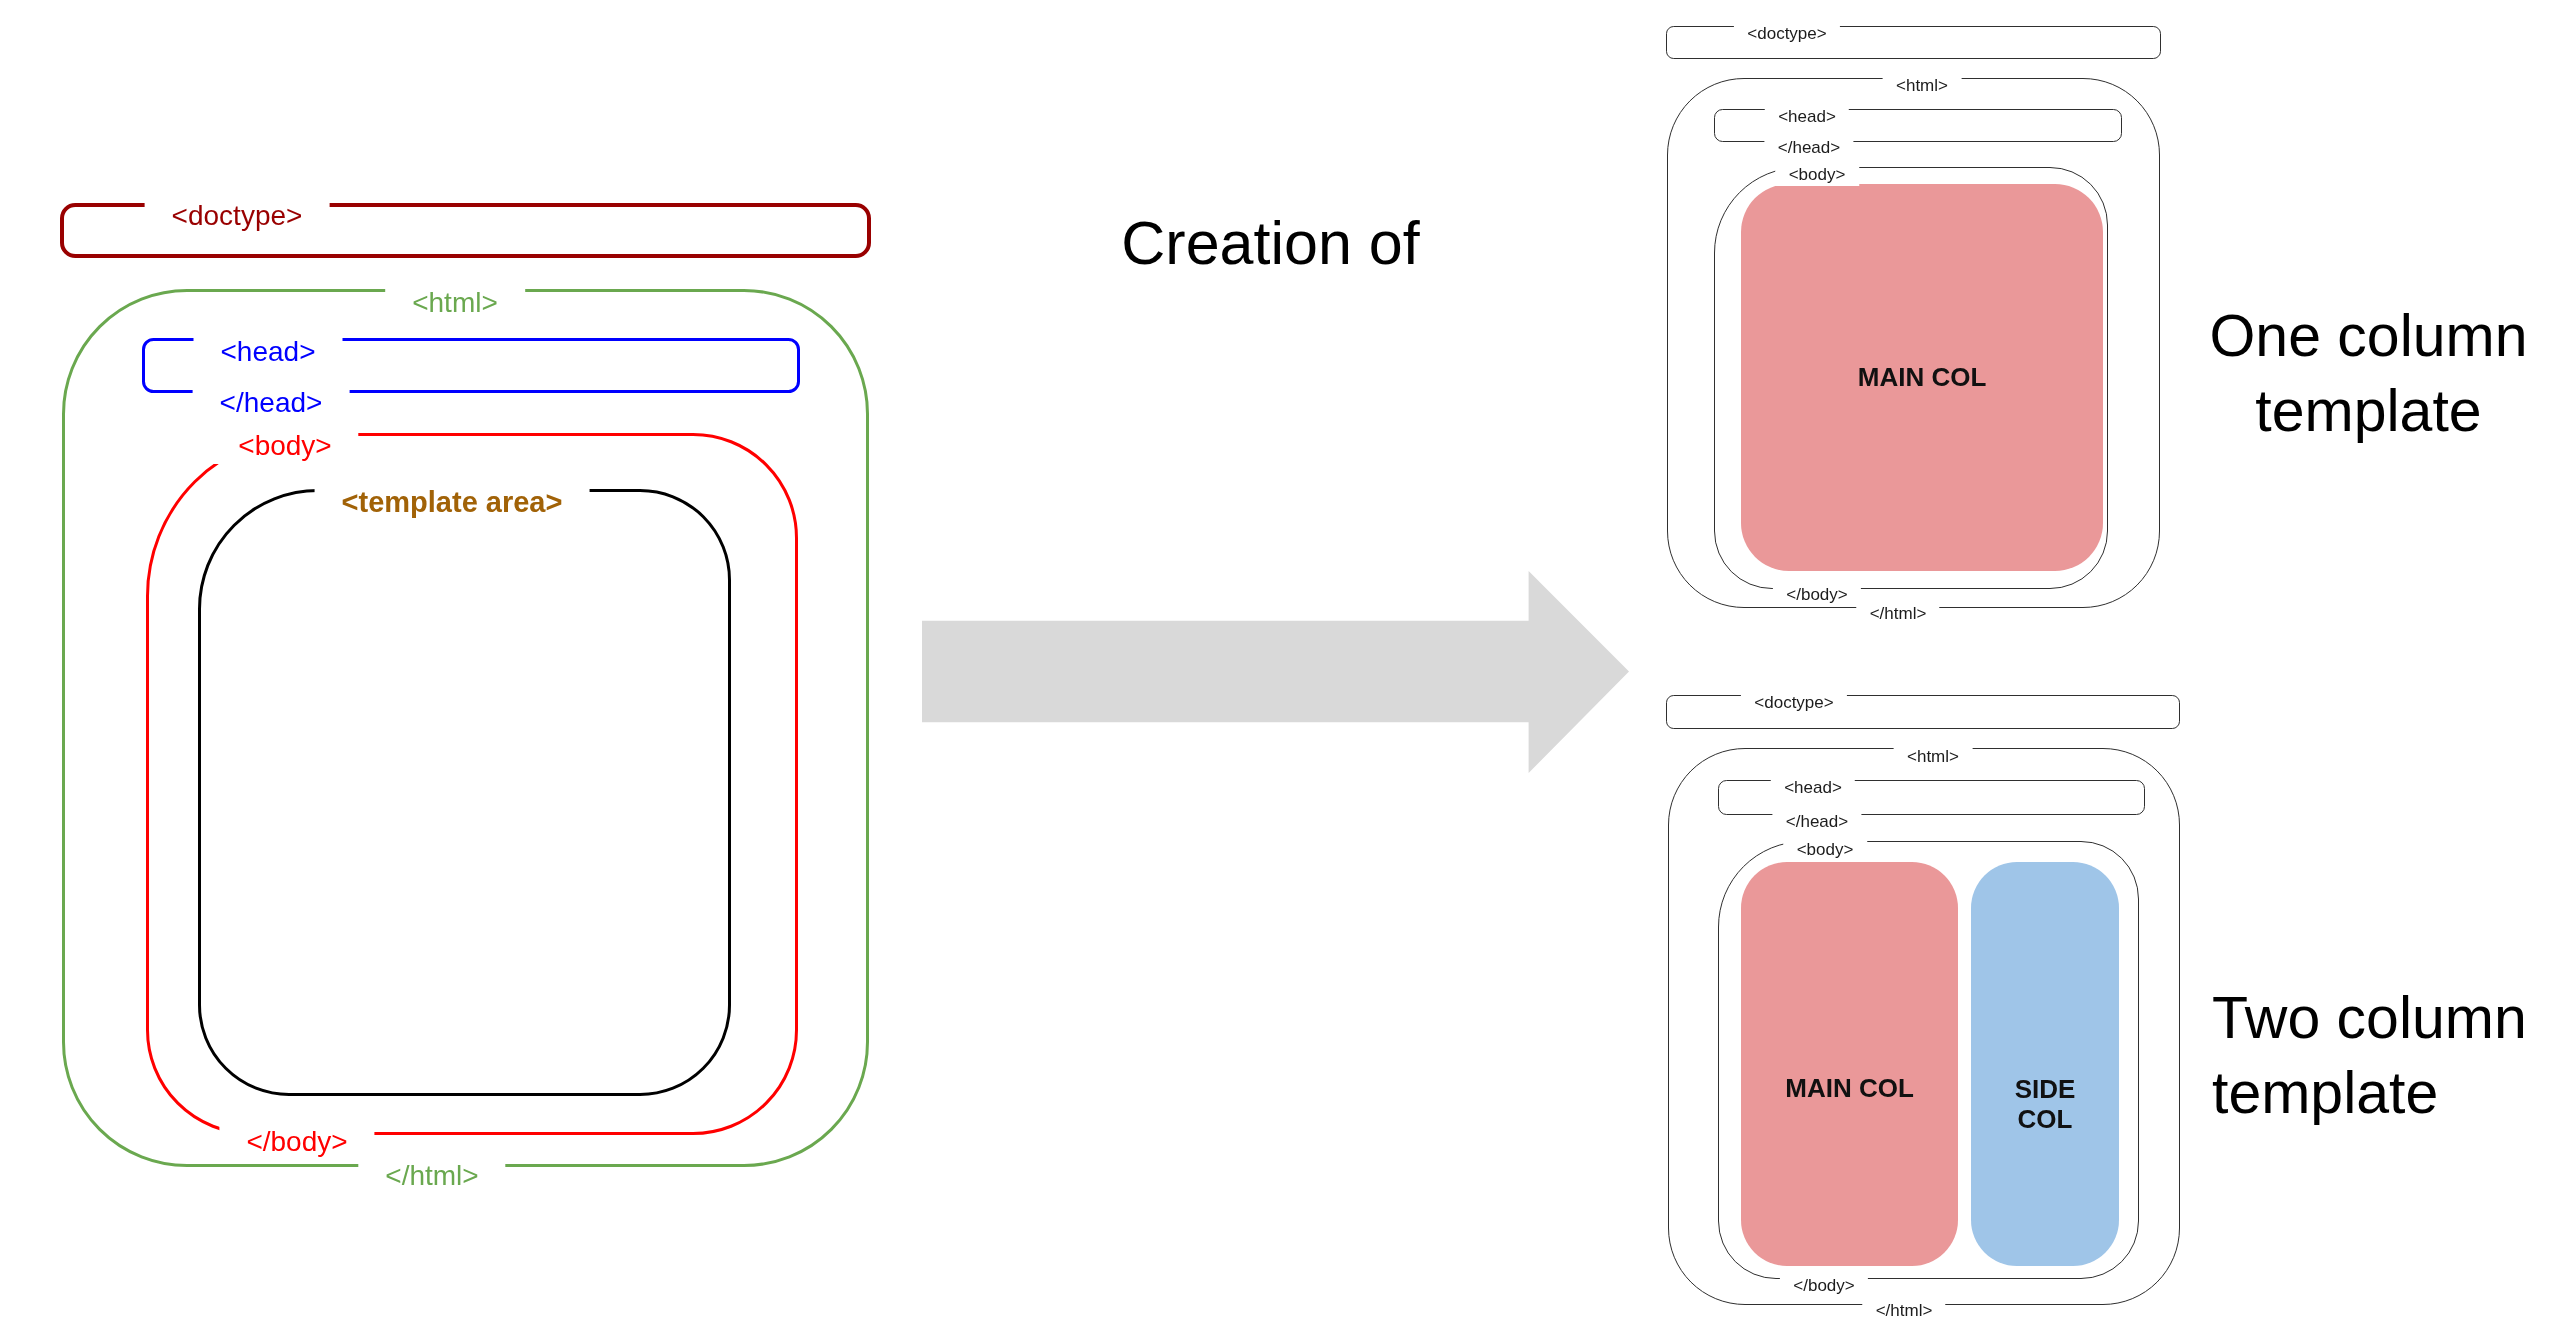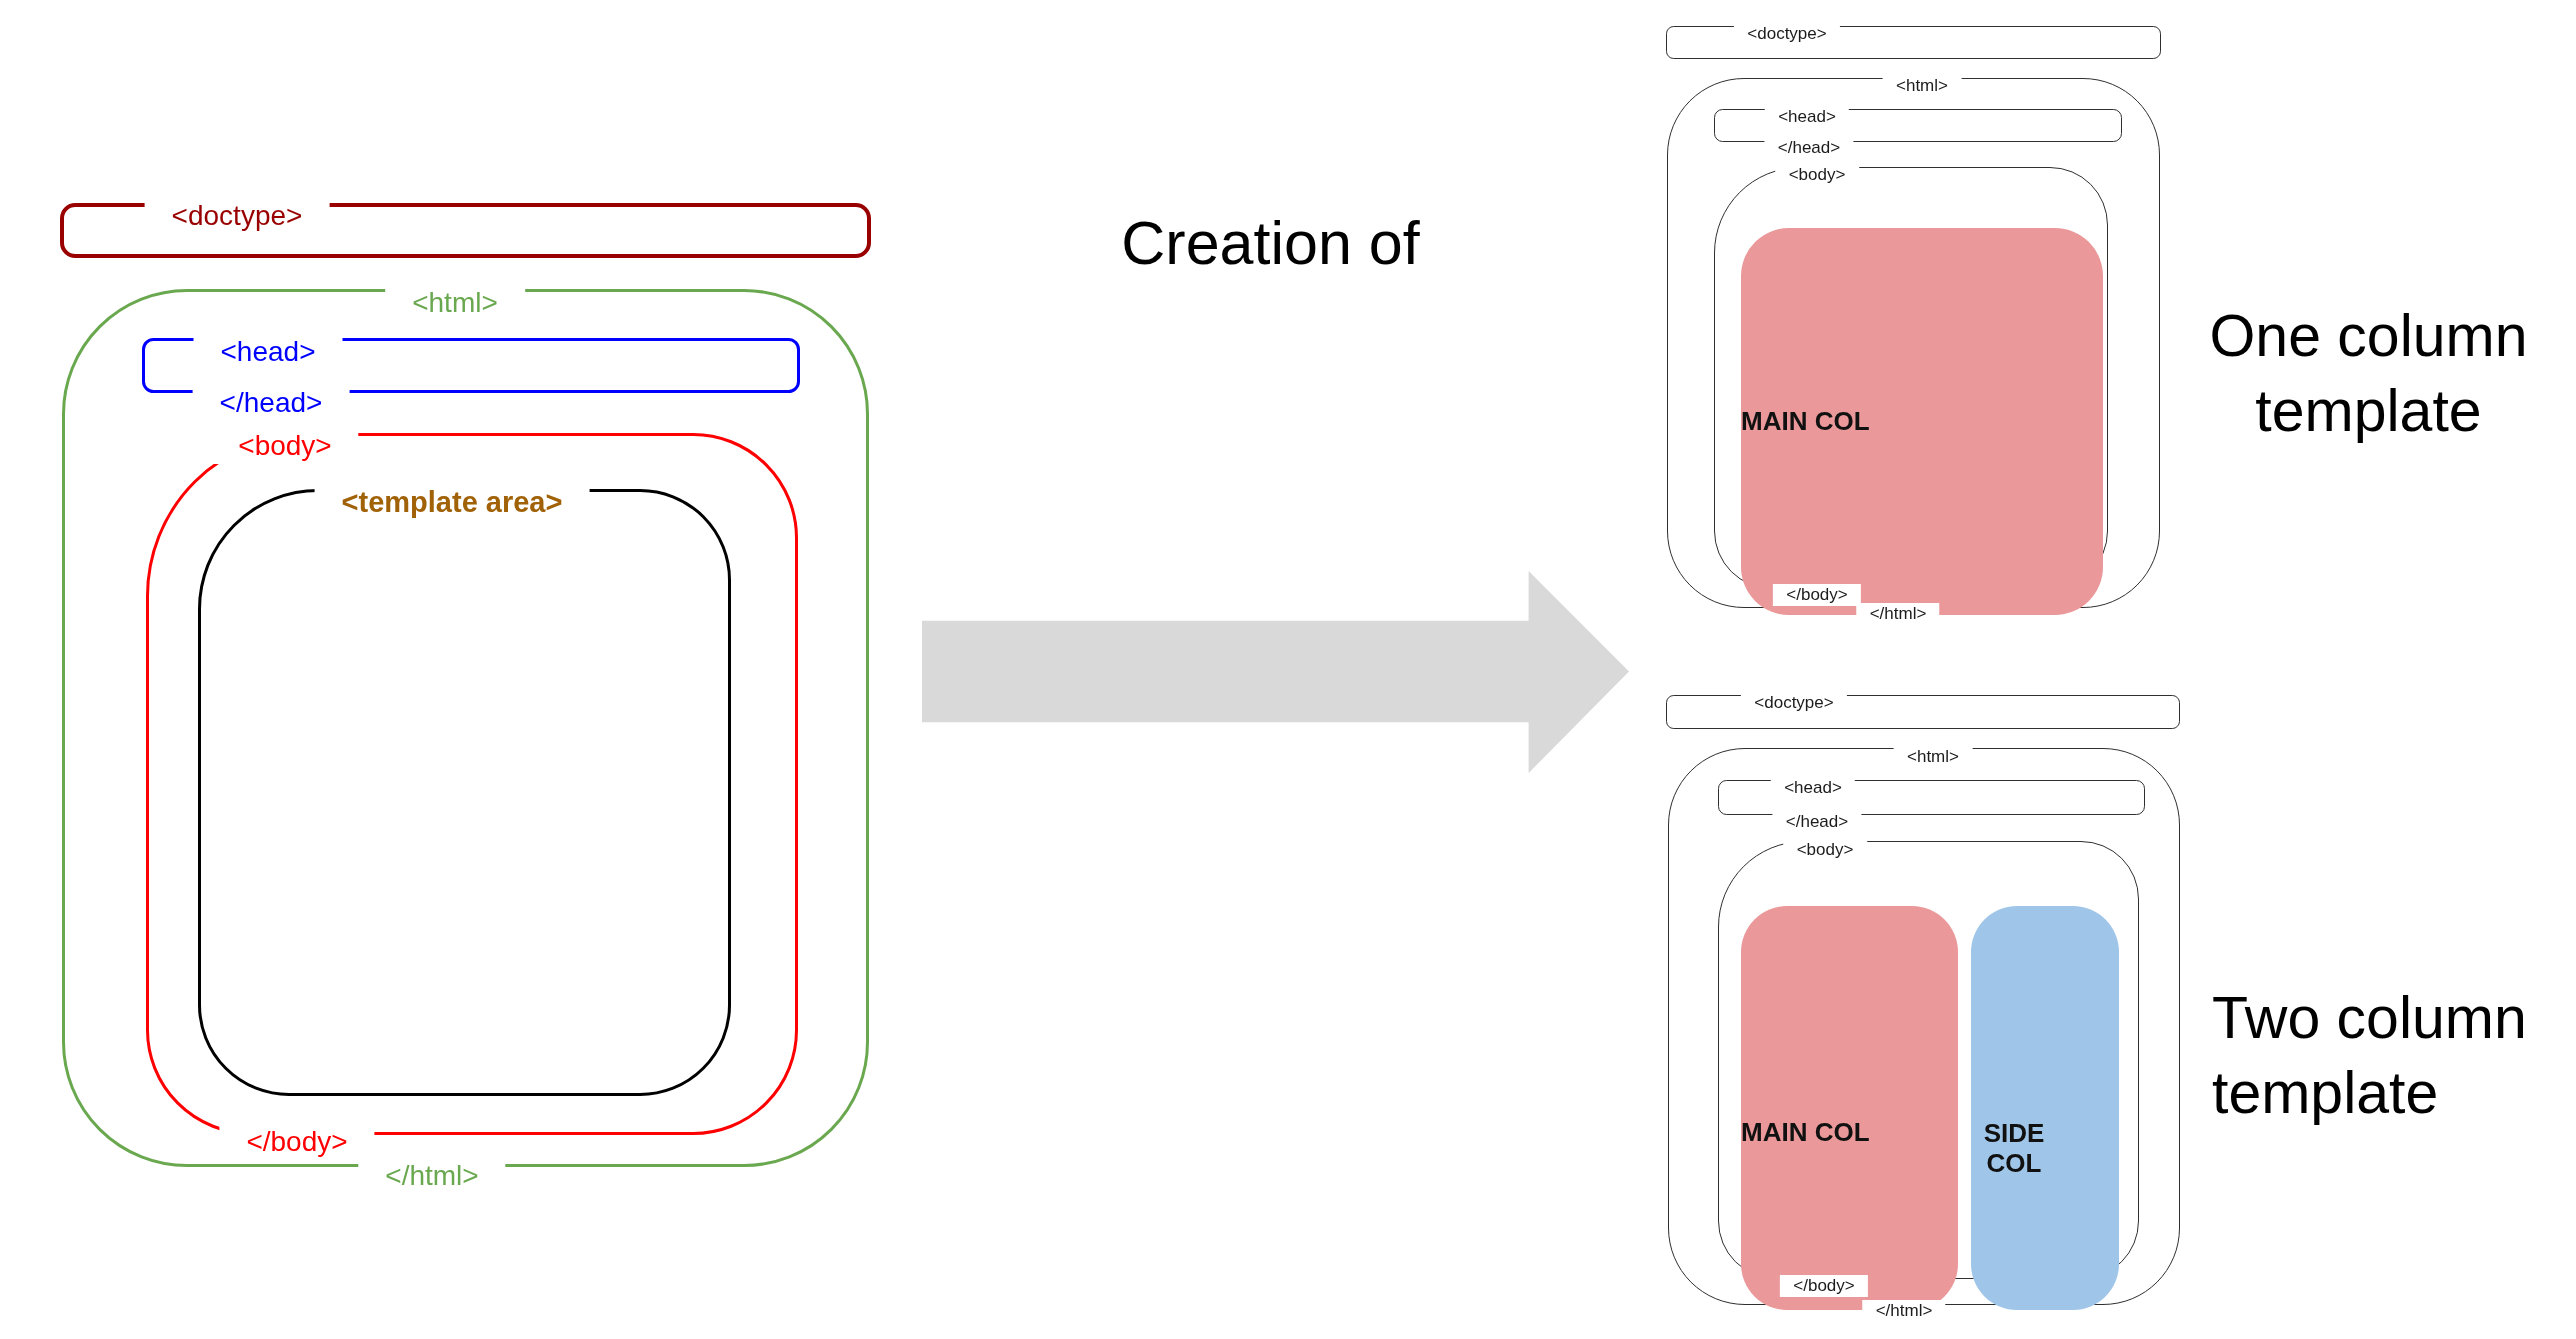--- a/index.html
+++ b/index.html
@@ -8,22 +8,22 @@
           font-family:"Liberation Sans", sans-serif;}
   .box{position:absolute;background:transparent;}
   
   .tag{position:absolute;transform:translateX(-50%);background:#ffffff;white-space:nowrap;
        font-size:28px;line-height:1.15;padding:1.9px 27px;text-align:center;}
   .tag.bold{font-weight:700;}
   
   .rtag{position:absolute;transform:translateX(-50%);background:#ffffff;white-space:nowrap;
         font-size:17px;line-height:1.2;padding:1px 13.4px;color:#1c1c1c;text-align:center;}
   
-  .col{position:absolute;display:flex;align-items:center;justify-content:flex-start;
-       font-weight:700;font-size:26px;color:#111;text-align:center;line-height:1.15;margin-top:44px;}
+  .col{position:absolute;display:flex;align-items:center;justify-content:center;
+       font-weight:700;font-size:26px;color:#111;text-align:center;line-height:1.15;}
   
   .heading{position:absolute;left:983px;top:196px;width:575px;text-align:center;
            font-size:61px;line-height:94px;color:#000;}
   
   .arrow{position:absolute;left:922px;top:571px;width:707px;height:202px;background:#d9d9d9;
          clip-path:polygon(0 24.6%,85.8% 24.6%,85.8% 0,100% 49.8%,85.8% 100%,85.8% 74.9%,0 74.9%);}
   
   .caption{position:absolute;font-size:59px;line-height:75px;color:#000;}
 </style>
 </head>

